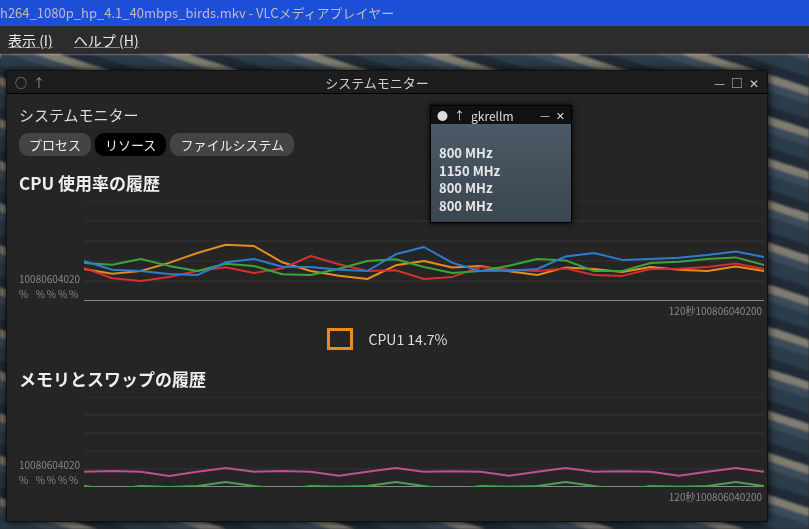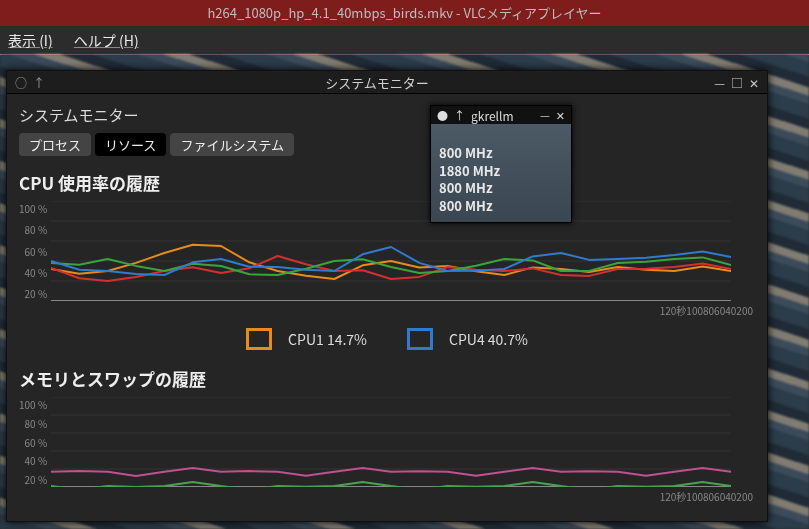--- a/index.html
+++ b/index.html
@@ -1,39 +1,39 @@
 <!DOCTYPE html>
 <html><head>
 <meta charset="utf-8">
 <style>
   html,body{margin:0;padding:0;width:809px;height:529px;background:#2b2b2b;font-family:"Noto Sans CJK JP","Meiryo","Ubuntu",sans-serif;color:#ddd;overflow:hidden}
   
-  .vlc-title{height:26px;line-height:26px;text-align:center;font-size:13px;color:#bdbdbd;background:#7f1d1d}
-  .vlc-menu{height:28px;line-height:28px;background:#2c2c2c;padding:0 8px;font-size:14px;color:#e9e9e9;border-bottom:1px solid #fca5a5}
+  .vlc-title{height:26px;line-height:26px;font-size:13px;color:#bdbdbd;background:#1d4ed8}
+  .vlc-menu{height:28px;line-height:28px;background:#2c2c2c;padding:0 8px;font-size:14px;color:#e9e9e9;border-bottom:4px solid #fca5a5}
   .vlc-menu span{margin-right:18px;text-decoration:underline;text-decoration-color:#888;cursor:default}
   .vlc-video{position:absolute;left:0;right:0;top:54px;bottom:0;
     background:
      repeating-linear-gradient(18deg,#3e5569 0 14px,#556b80 14px 22px,#b8b1a2 22px 30px,#2e3d4e 30px 40px);
     filter:blur(1.2px) brightness(.7) }
   
   .sm-win{position:absolute;left:6px;top:70px;width:760px;height:450px;background:#252526;border:1px solid #101010;box-shadow:0 0 8px #000}
   .sm-titlebar{height:22px;background:#1d1d1d;color:#cfcfcf;font-size:13px;display:flex;align-items:center;border-bottom:1px solid #000}
   .sm-tb-left{width:40px;display:flex;gap:6px;padding-left:8px;color:#999;font-size:12px}
   .sm-tb-left span{cursor:default}
   .sm-tb-title{flex:1;text-align:center}
   .sm-tb-right{width:60px;display:flex;gap:6px;justify-content:flex-end;padding-right:8px;color:#ccc;font-size:12px}
   .sm-tb-right span{cursor:pointer}
   .sm-body{padding:10px 12px 4px}
   .sm-apptitle{font-size:15px;margin-bottom:8px}
   .tabs{display:flex;gap:4px;margin-bottom:14px}
-  .tab{background:#444;color:#eee;font-size:13px;padding:2px 10px;border-radius:4px;cursor:pointer}
+  .tab{background:#444;color:#eee;font-size:13px;padding:2px 10px;border-radius:9px;cursor:pointer}
   .tab.active{background:#000000}
   .section-title{font-size:17px;font-weight:700;color:#eee;margin:0 0 6px 0}
   .chart-wrap{display:flex}
-  .y-axis{display:flex;flex-direction:column;justify-content:space-between;align-items:flex-end;padding-right:4px;font-size:10px;color:#888;padding-bottom:16px}
+  .y-axis{display:flex;flex-direction:row;justify-content:space-between;align-items:flex-end;padding-right:4px;font-size:10px;color:#888;padding-bottom:16px}
   .chart{flex:1;position:relative}
   .chart svg{display:block}
   .x-axis{display:flex;justify-content:flex-end;font-size:10px;color:#888;padding:2px 2px 0 2px}
   .legend{display:flex;gap:40px;justify-content:center;margin:10px 0 16px;font-size:14px}
   .legend .item{display:flex;align-items:center;gap:16px}
   .swatch{width:20px;height:16px;border:3px solid;background:transparent}
   
   .gk-win{position:absolute;left:430px;top:105px;width:140px;background:#1a1a1a;border:1px solid #000;box-shadow:0 0 6px #000;font-size:12px}
   .gk-title{height:18px;display:flex;align-items:center;gap:6px;padding:0 6px;background:#111;color:#ddd}
   .gk-title .sp{flex:1}
@@ -103,24 +103,20 @@
             <div>0</div>
           </div>
       </div>
     </div>
 
     <div class="legend">
       <div class="item">
           <div class="swatch" id="sw1" style="border-color: rgb(232, 139, 26);"></div>
           <span>CPU1 14.7%</span>
         </div>
-      <div class="item">
-          <div class="swatch" id="sw4" style="border-color: rgb(47, 123, 208);"></div>
-          <span>CPU4 40.7%</span>
-        </div>
     </div>
 
     <div class="section-title">メモリとスワップの履歴</div>
     <div class="chart-wrap">
       <div class="y-axis" id="mem-y" style="height:90px">
           <div>100 %</div>
           <div>80 %</div>
           <div>60 %</div>
           <div>40 %</div>
           <div>20 %</div>
@@ -153,17 +149,17 @@
 <div class="gk-win">
   <div class="gk-title">
     <span class="btn">●</span>
     <span class="btn">↑</span>
     <span class="sp" style="text-align:left">gkrellm</span>
     <span class="btn">—</span>
     <span class="btn">✕</span>
   </div>
   <div class="gk-body">
     <div>800 MHz</div>
-    <div>1880 MHz</div>
+    <div>1150 MHz</div>
     <div>800 MHz</div>
     <div>800 MHz</div>
   </div>
 </div>
 
 </body></html>

